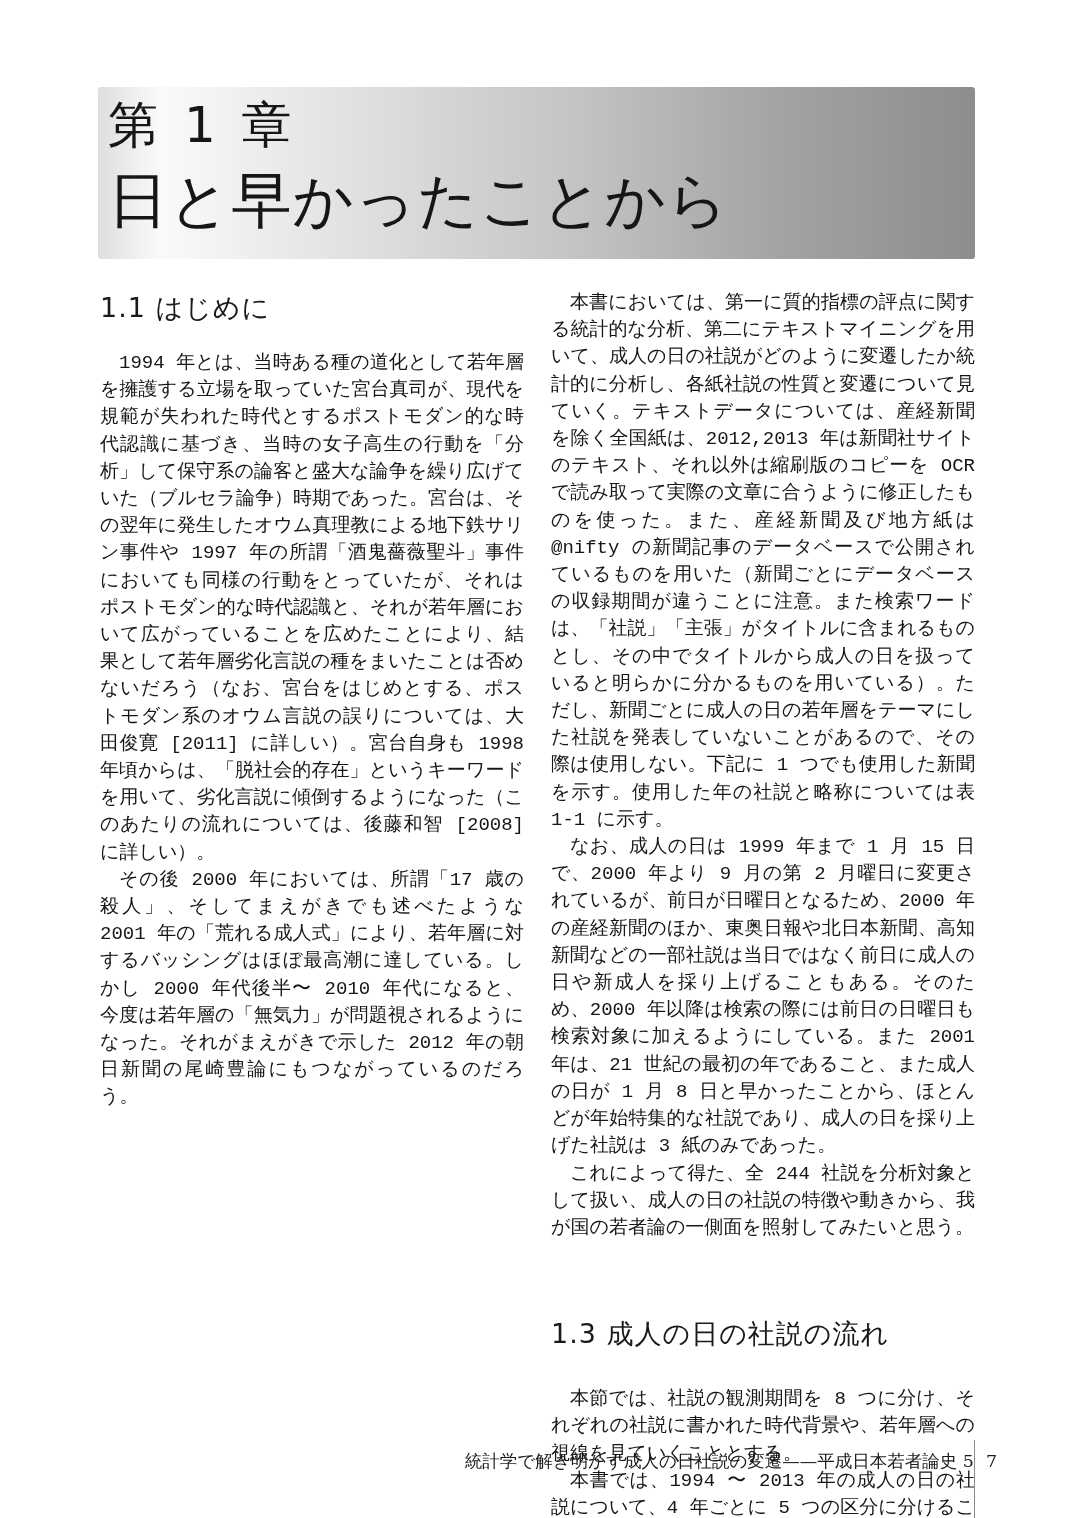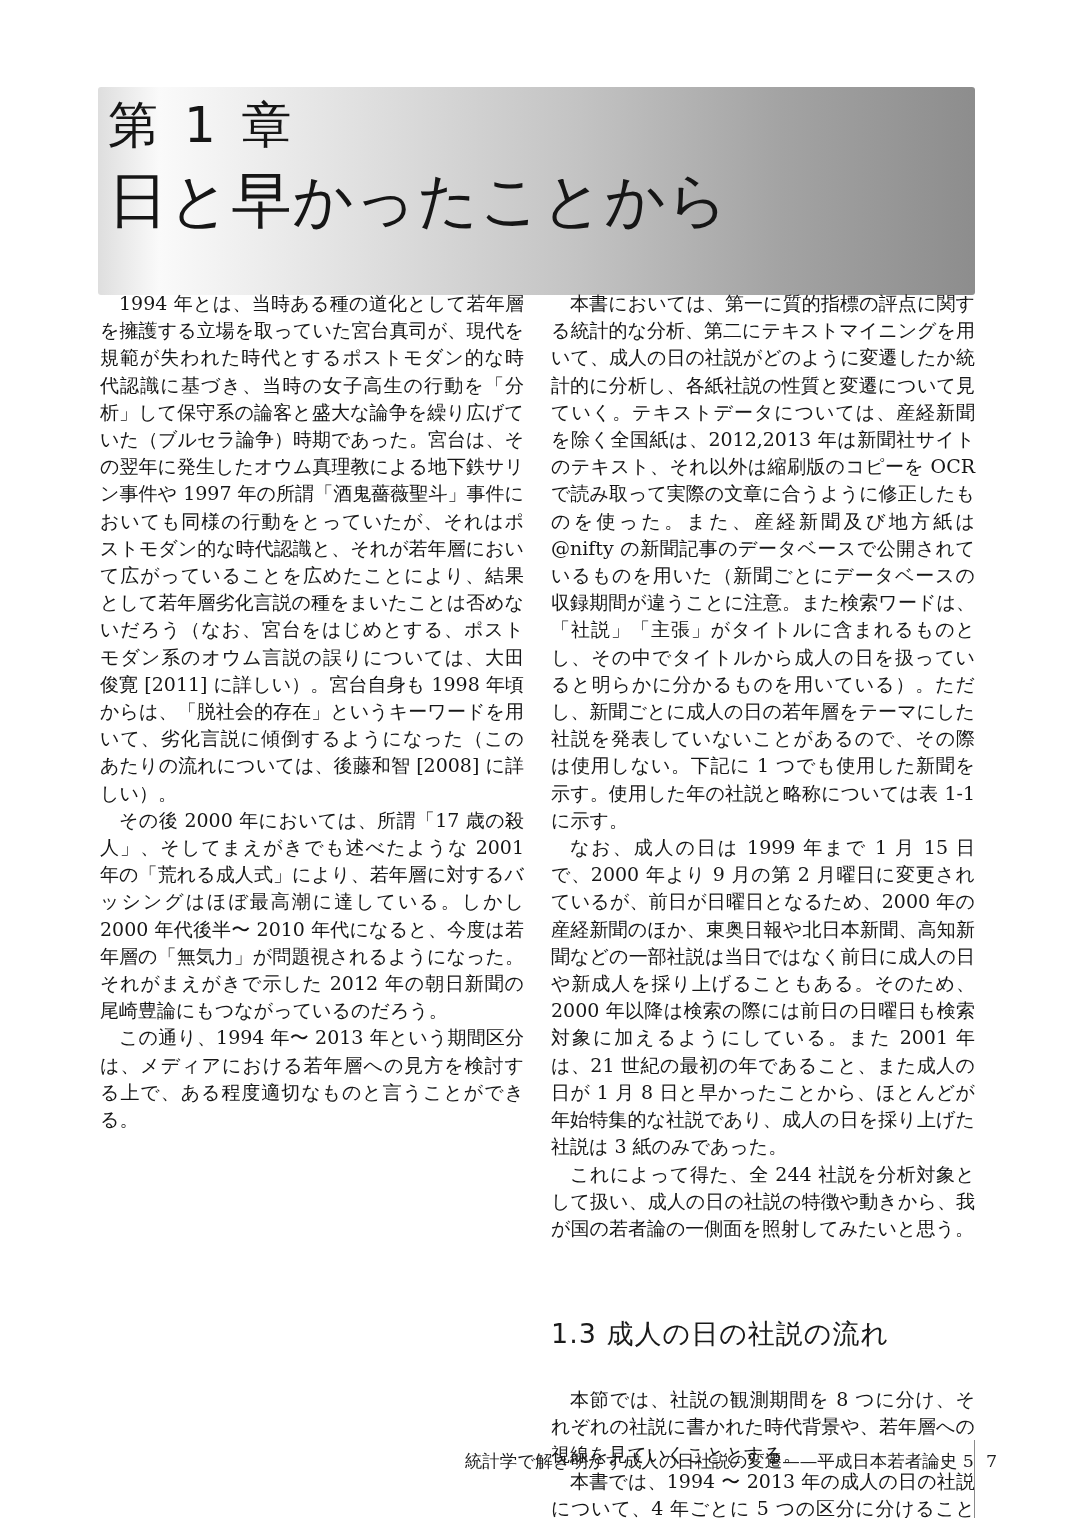--- a/index.html
+++ b/index.html
@@ -12,21 +12,21 @@
     font-family: "DejaVu Serif", "Liberation Serif", serif;
     color: #141414;
   }
 
   
   .banner {
     position: absolute;
     left: 98px;
     top: 87px;
     width: 877px;
-    height: 208px;
+    height: 172px;
     background: linear-gradient(to right,
       #dedede 0%, #fafafa 7%, #e2e2e2 28%, #c3c3c3 55%, #a3a3a3 78%, #8d8d8d 100%);
     border-radius: 3px;
     padding: 4px 0 0 10px;
   }
   .chapter-number {
     font-family: "DejaVu Sans", "Liberation Sans", sans-serif;
     font-weight: 400;
     font-size: 50px;
     line-height: 68px;
@@ -48,21 +48,21 @@
     position: absolute;
     top: 290px;
     width: 424px;
     font-size: 19px;
     line-height: 27.2px;
     text-align: justify;
     color: #161616;
   }
   .col-left  { left: 100px; }
   .col-right { left: 551px; }
-  .col p { text-indent: 1em; }
+  .col p { text-indent: 1em; font-family: Liberation Mono, monospace; }
 
   .section-heading {
     font-family: "DejaVu Sans", "Liberation Sans", sans-serif;
     font-weight: 500;
     font-size: 27px;
     line-height: 36px;
     letter-spacing: 1px;
     text-indent: 0;
     color: #1a1a1a;
     white-space: nowrap;
@@ -101,23 +101,23 @@
 </style>
 </head>
 <body>
 
 <div class="banner">
   <div class="chapter-number">第 1 章</div>
   <div class="chapter-title">日と早かったことから</div>
 </div>
 
 <div class="col col-left">
+  <div class="section-heading heading-1-1">1.1 はじめに</div>
   <p>1994 年とは、当時ある種の道化として若年層を擁護する立場を取っていた宮台真司が、現代を規範が失われた時代とするポストモダン的な時代認識に基づき、当時の女子高生の行動を「分析」して保守系の論客と盛大な論争を繰り広げていた（ブルセラ論争）時期であった。宮台は、その翌年に発生したオウム真理教による地下鉄サリン事件や 1997 年の所謂「酒鬼薔薇聖斗」事件においても同様の行動をとっていたが、それはポストモダン的な時代認識と、それが若年層において広がっていることを広めたことにより、結果として若年層劣化言説の種をまいたことは否めないだろう（なお、宮台をはじめとする、ポストモダン系のオウム言説の誤りについては、大田俊寛 [2011] に詳しい）。宮台自身も 1998 年頃からは、「脱社会的存在」というキーワードを用いて、劣化言説に傾倒するようになった（このあたりの流れについては、後藤和智 [2008] に詳しい）。</p>
   <p>その後 2000 年においては、所謂「17 歳の殺人」、そしてまえがきでも述べたような 2001 年の「荒れる成人式」により、若年層に対するバッシングはほぼ最高潮に達している。しかし 2000 年代後半〜 2010 年代になると、今度は若年層の「無気力」が問題視されるようになった。それがまえがきで示した 2012 年の朝日新聞の尾崎豊論にもつながっているのだろう。</p>
-  <p>この通り、1994 年〜 2013 年という期間区分は、メディアにおける若年層への見方を検討する上で、ある程度適切なものと言うことができる。</p>
 
 </div>
 
 <div class="col col-right">
   <p>本書においては、第一に質的指標の評点に関する統計的な分析、第二にテキストマイニングを用いて、成人の日の社説がどのように変遷したか統計的に分析し、各紙社説の性質と変遷について見ていく。テキストデータについては、産経新聞を除く全国紙は、2012,2013 年は新聞社サイトのテキスト、それ以外は縮刷版のコピーを OCR で読み取って実際の文章に合うように修正したものを使った。また、産経新聞及び地方紙は @nifty の新聞記事のデータベースで公開されているものを用いた（新聞ごとにデータベースの収録期間が違うことに注意。また検索ワードは、「社説」「主張」がタイトルに含まれるものとし、その中でタイトルから成人の日を扱っていると明らかに分かるものを用いている）。ただし、新聞ごとに成人の日の若年層をテーマにした社説を発表していないことがあるので、その際は使用しない。下記に 1 つでも使用した新聞を示す。使用した年の社説と略称については表 1-1 に示す。</p>
   <p>なお、成人の日は 1999 年まで 1 月 15 日で、2000 年より 9 月の第 2 月曜日に変更されているが、前日が日曜日となるため、2000 年の産経新聞のほか、東奥日報や北日本新聞、高知新聞などの一部社説は当日ではなく前日に成人の日や新成人を採り上げることもある。そのため、2000 年以降は検索の際には前日の日曜日も検索対象に加えるようにしている。また 2001 年は、21 世紀の最初の年であること、また成人の日が 1 月 8 日と早かったことから、ほとんどが年始特集的な社説であり、成人の日を採り上げた社説は 3 紙のみであった。</p>
   <p>これによって得た、全 244 社説を分析対象として扱い、成人の日の社説の特徴や動きから、我が国の若者論の一側面を照射してみたいと思う。</p>
   <div class="section-heading heading-1-3">1.3 成人の日の社説の流れ</div>
   <p>本節では、社説の観測期間を 8 つに分け、それぞれの社説に書かれた時代背景や、若年層への視線を見ていくこととする。</p>
   <p>本書では、1994 〜 2013 年の成人の日の社説について、4 年ごとに 5 つの区分に分けることを提案したい。この 4 年ごとの区分は、平成年代の若者論そのものの流れにも符合し、若者論の影響を強く受けると考えられる成人の日の社説の分析の際にも、明確な影響が観測されると考えられ</p>

